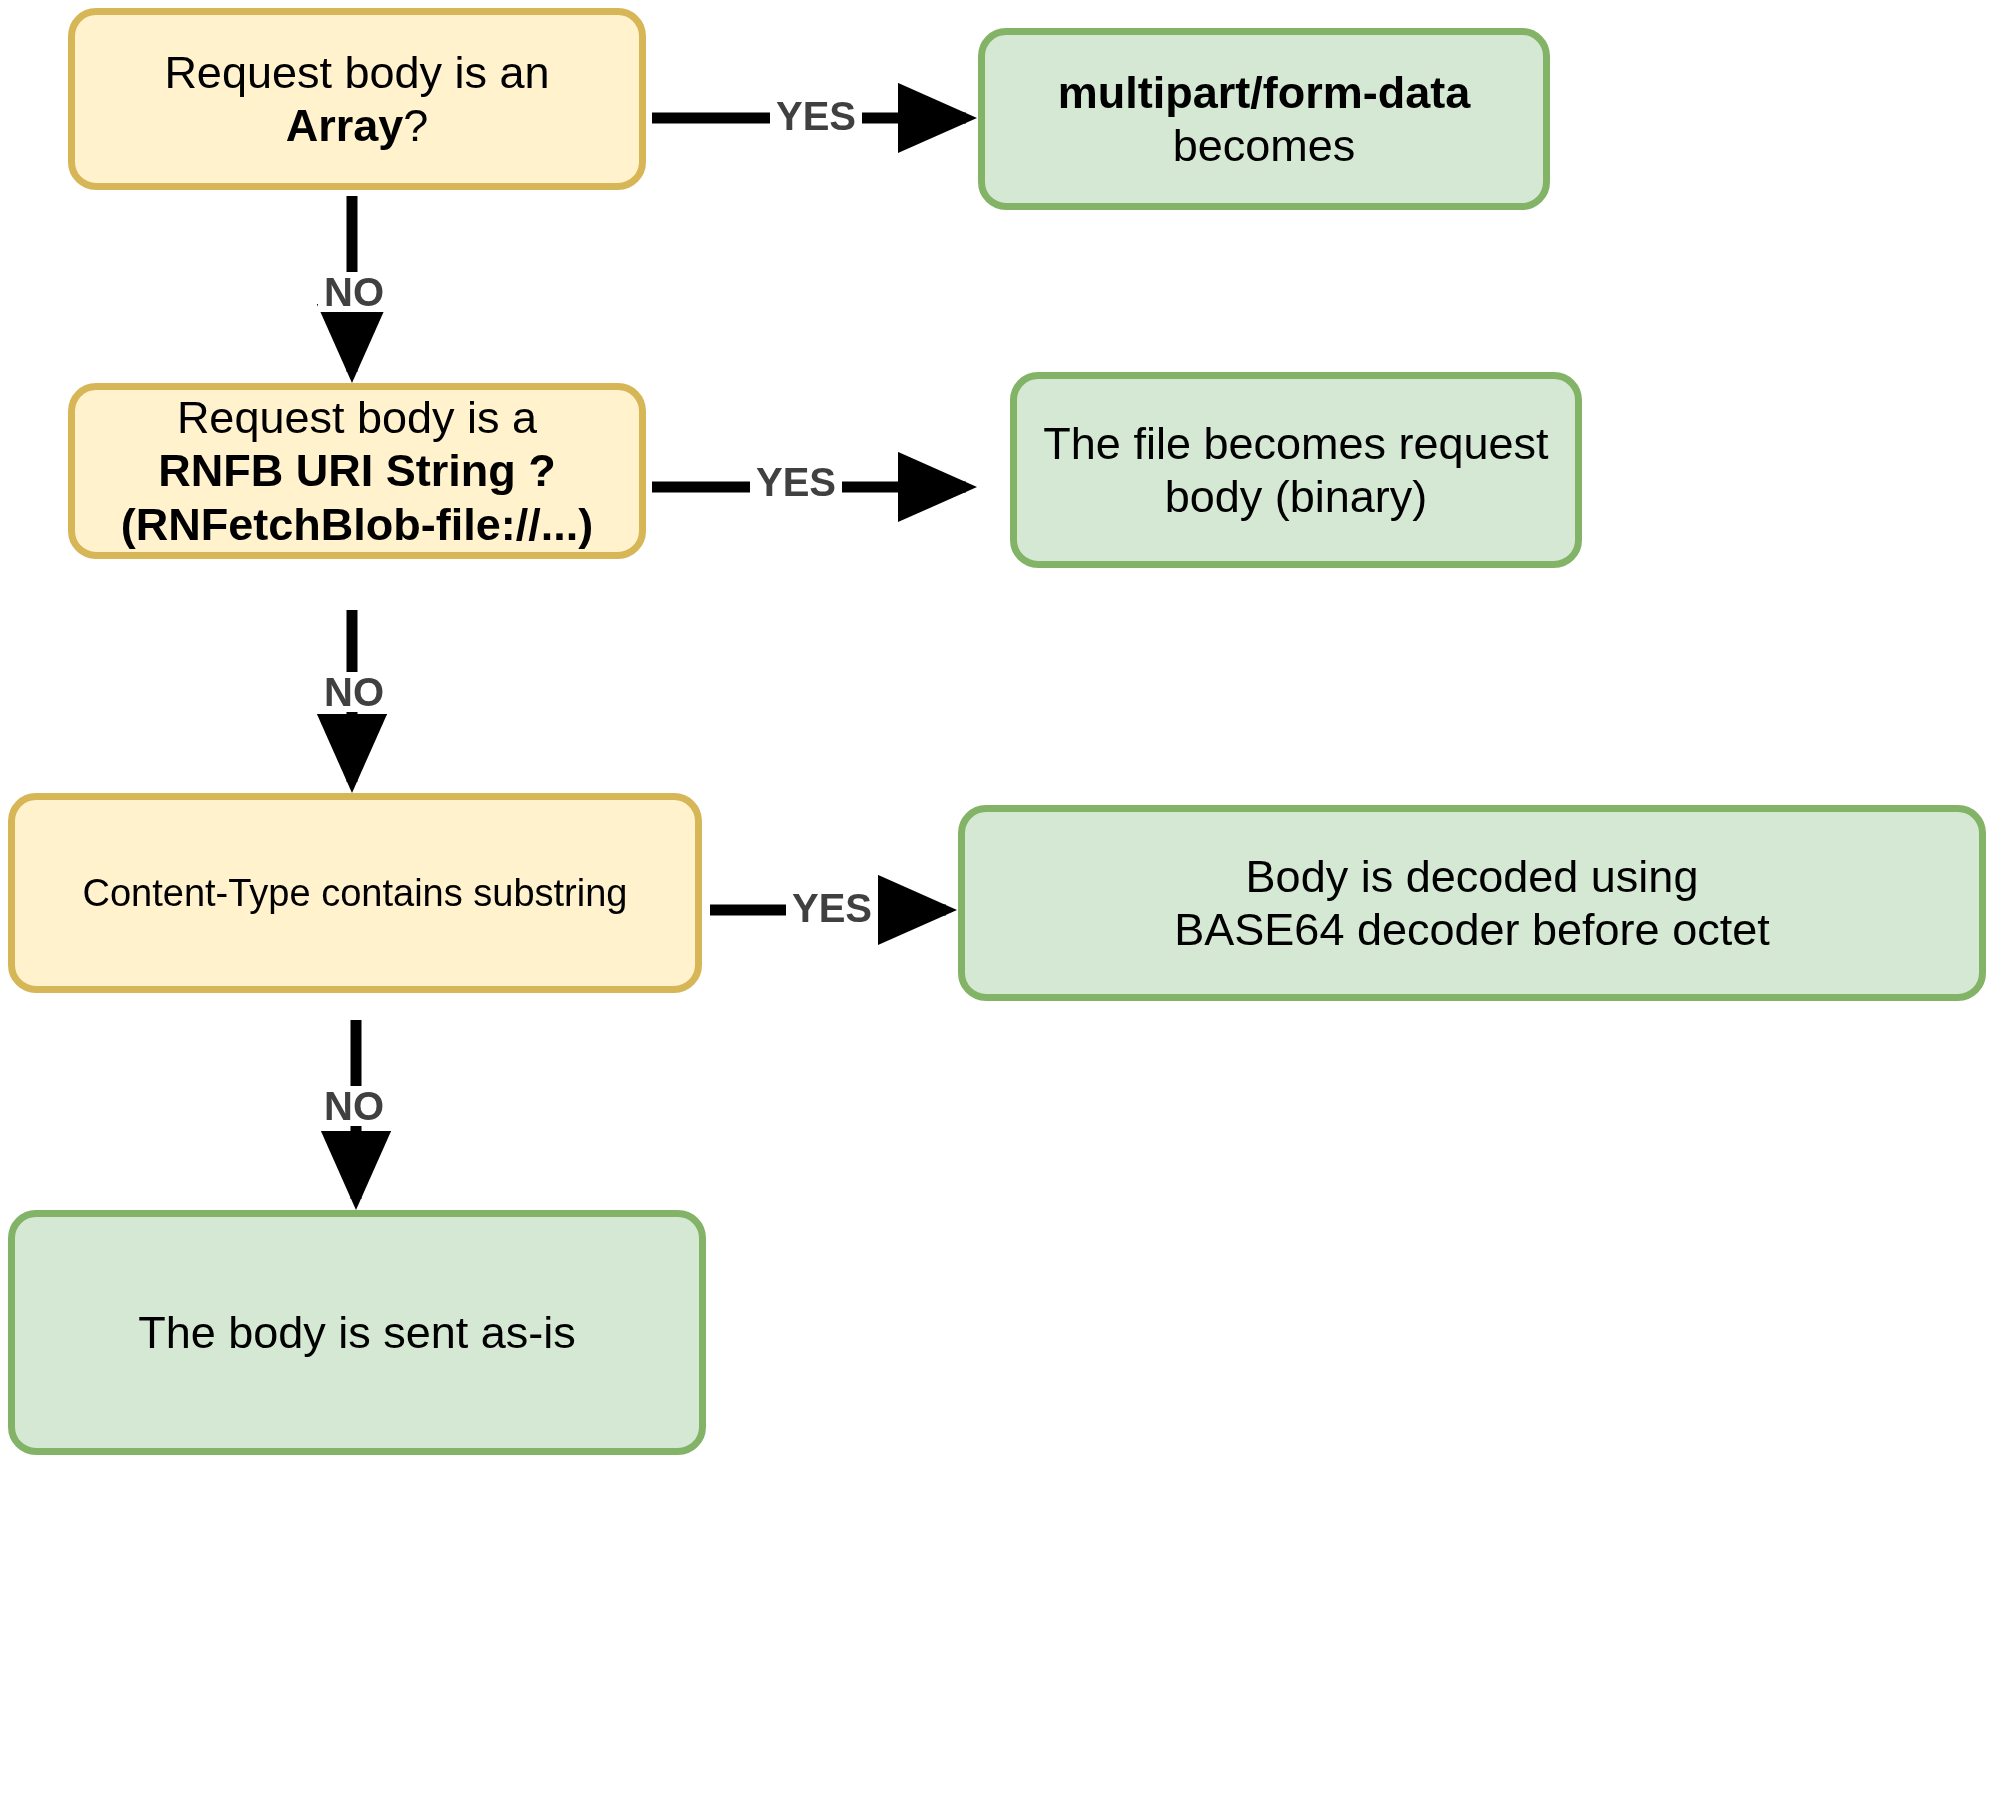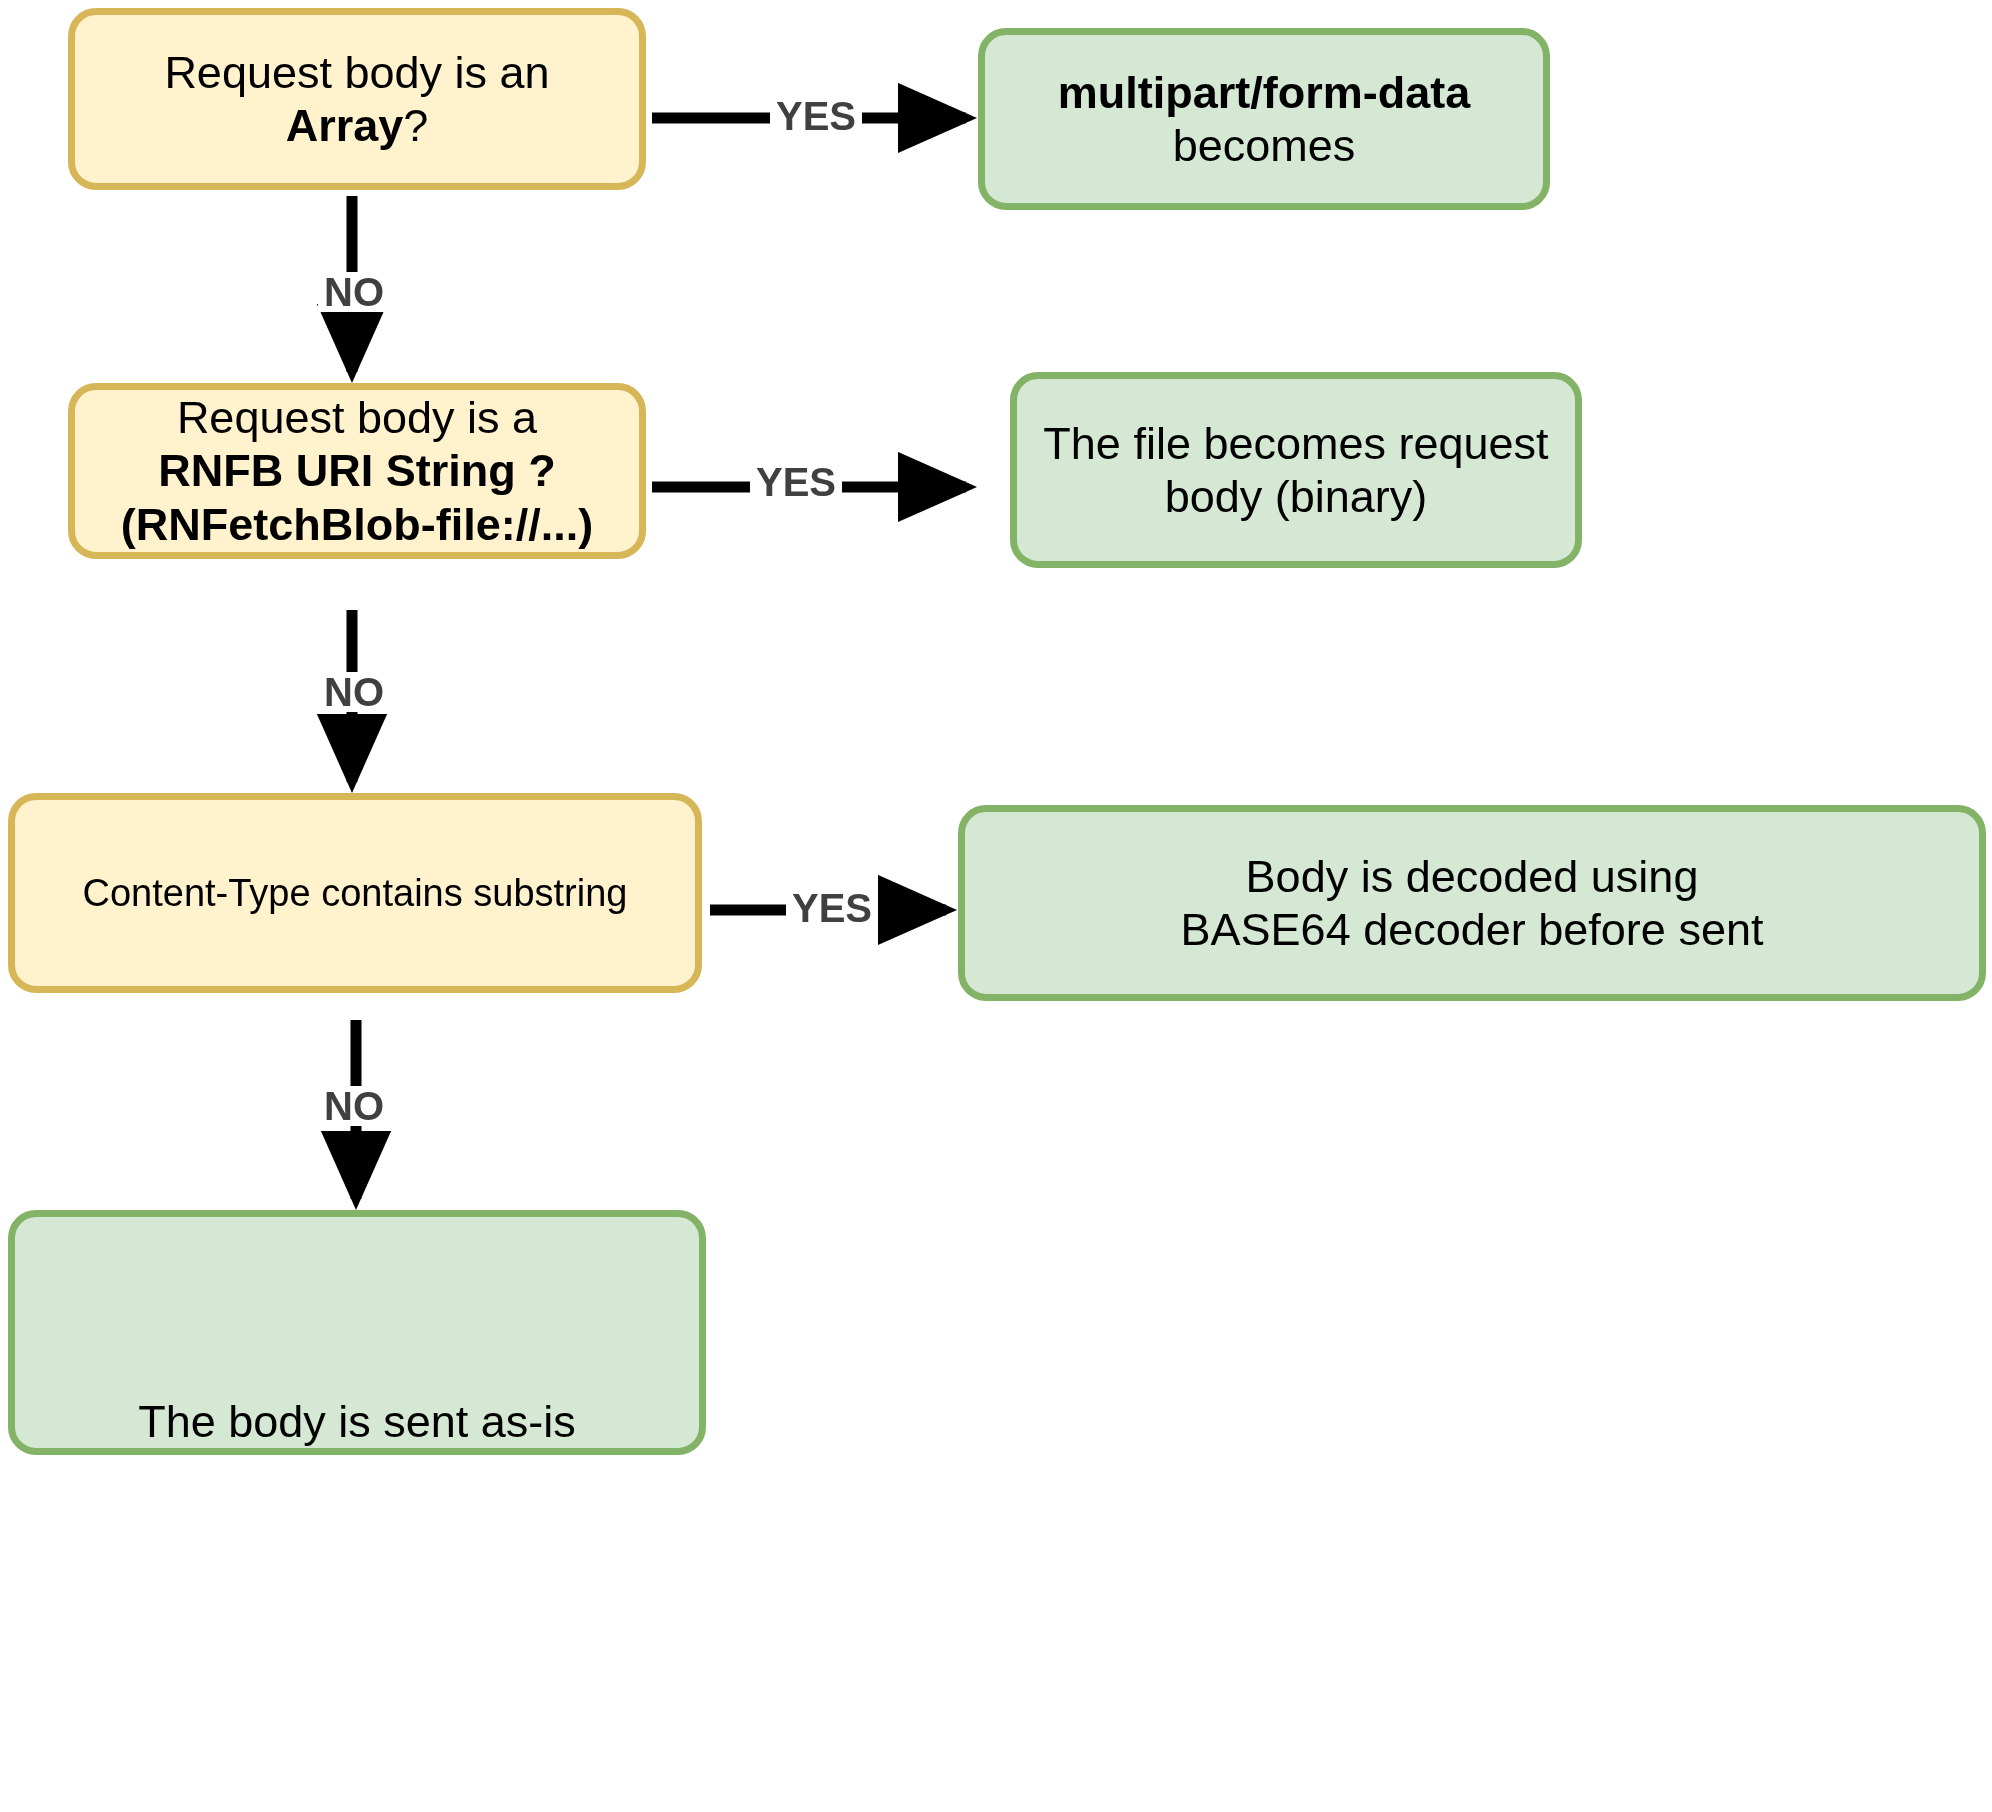--- a/index.html
+++ b/index.html
@@ -46,21 +46,21 @@
   }
   b { font-weight: bold; }
 
   
   #node-array          { left: 68px;  top: 8px;    width: 578px; height: 182px; font-size: 45px; }
   #node-multipart      { left: 978px; top: 28px;   width: 572px; height: 182px; font-size: 45px; }
   #node-rnfb           { left: 68px;  top: 383px;  width: 578px; height: 176px; font-size: 45px; }
   #node-file-binary    { left: 978px; top: 372px;  width: 572px; height: 196px; font-size: 45px; margin-left: 32px; }
   #node-content-type   { left: 8px;   top: 793px;  width: 694px; height: 200px; font-size: 38px; }
   #node-base64-decode  { left: 958px; top: 805px;  width: 1028px;height: 196px; font-size: 45px; }
-  #node-as-is          { left: 8px;   top: 1210px; width: 698px; height: 245px; font-size: 45px; align-items: flex-end; }
+  #node-as-is          { left: 8px;   top: 1210px; width: 698px; height: 245px; font-size: 45px; }
 
   
   .edge-label {
     position: absolute;
     font-size: 40px;
     font-weight: bold;
     color: #404040;
     background: #ffffff;
     padding: 0 6px;
     line-height: 1;
@@ -126,21 +126,21 @@
 
 <div class="node node-decision" id="node-content-type">
   <div class="node-text">
       <div><span>Content-Type contains substring</span></div>
     </div>
 </div>
 
 <div class="node node-result" id="node-base64-decode">
   <div class="node-text">
       <div><span>Body is decoded using</span></div>
-      <div><span>BASE64 decoder before sent</span></div>
+      <div><span>BASE64 decoder before octet</span></div>
     </div>
 </div>
 
 <div class="node node-result" id="node-as-is">
   <div class="node-text">
       <div><span>The body is sent as-is</span></div>
     </div>
 </div>
 
 <div class="edge-label" id="label-yes-1">YES</div>

